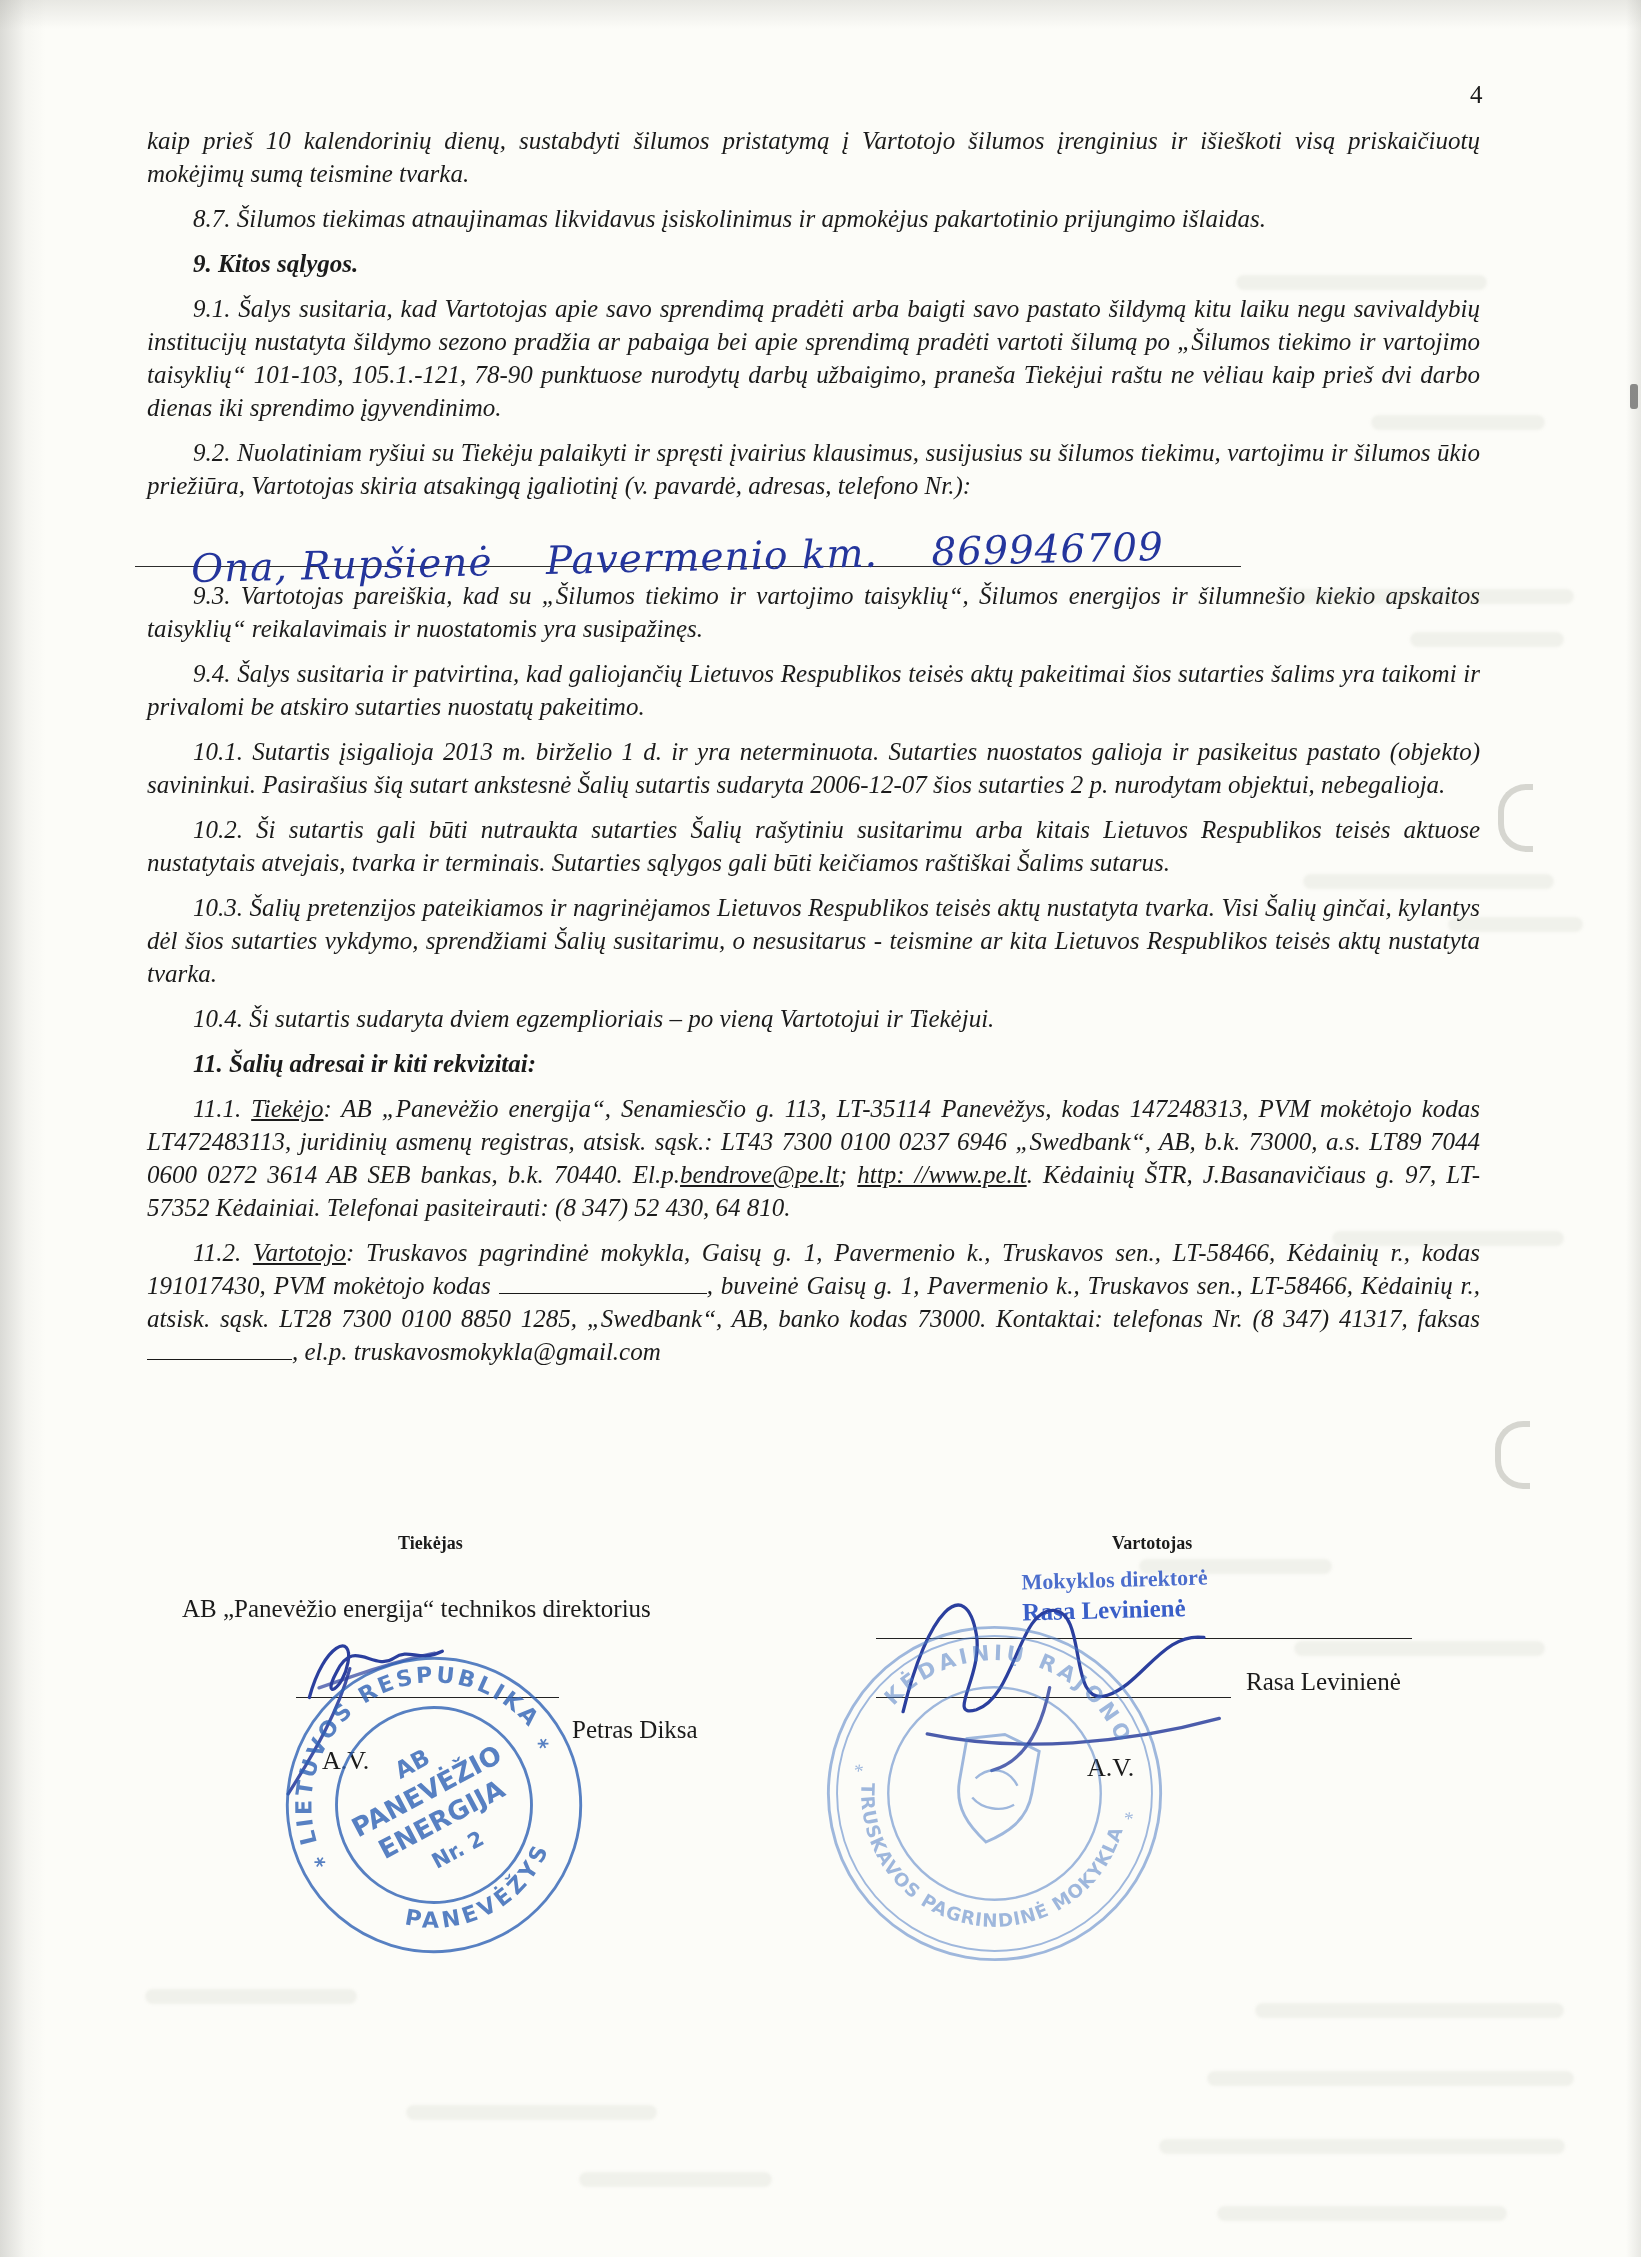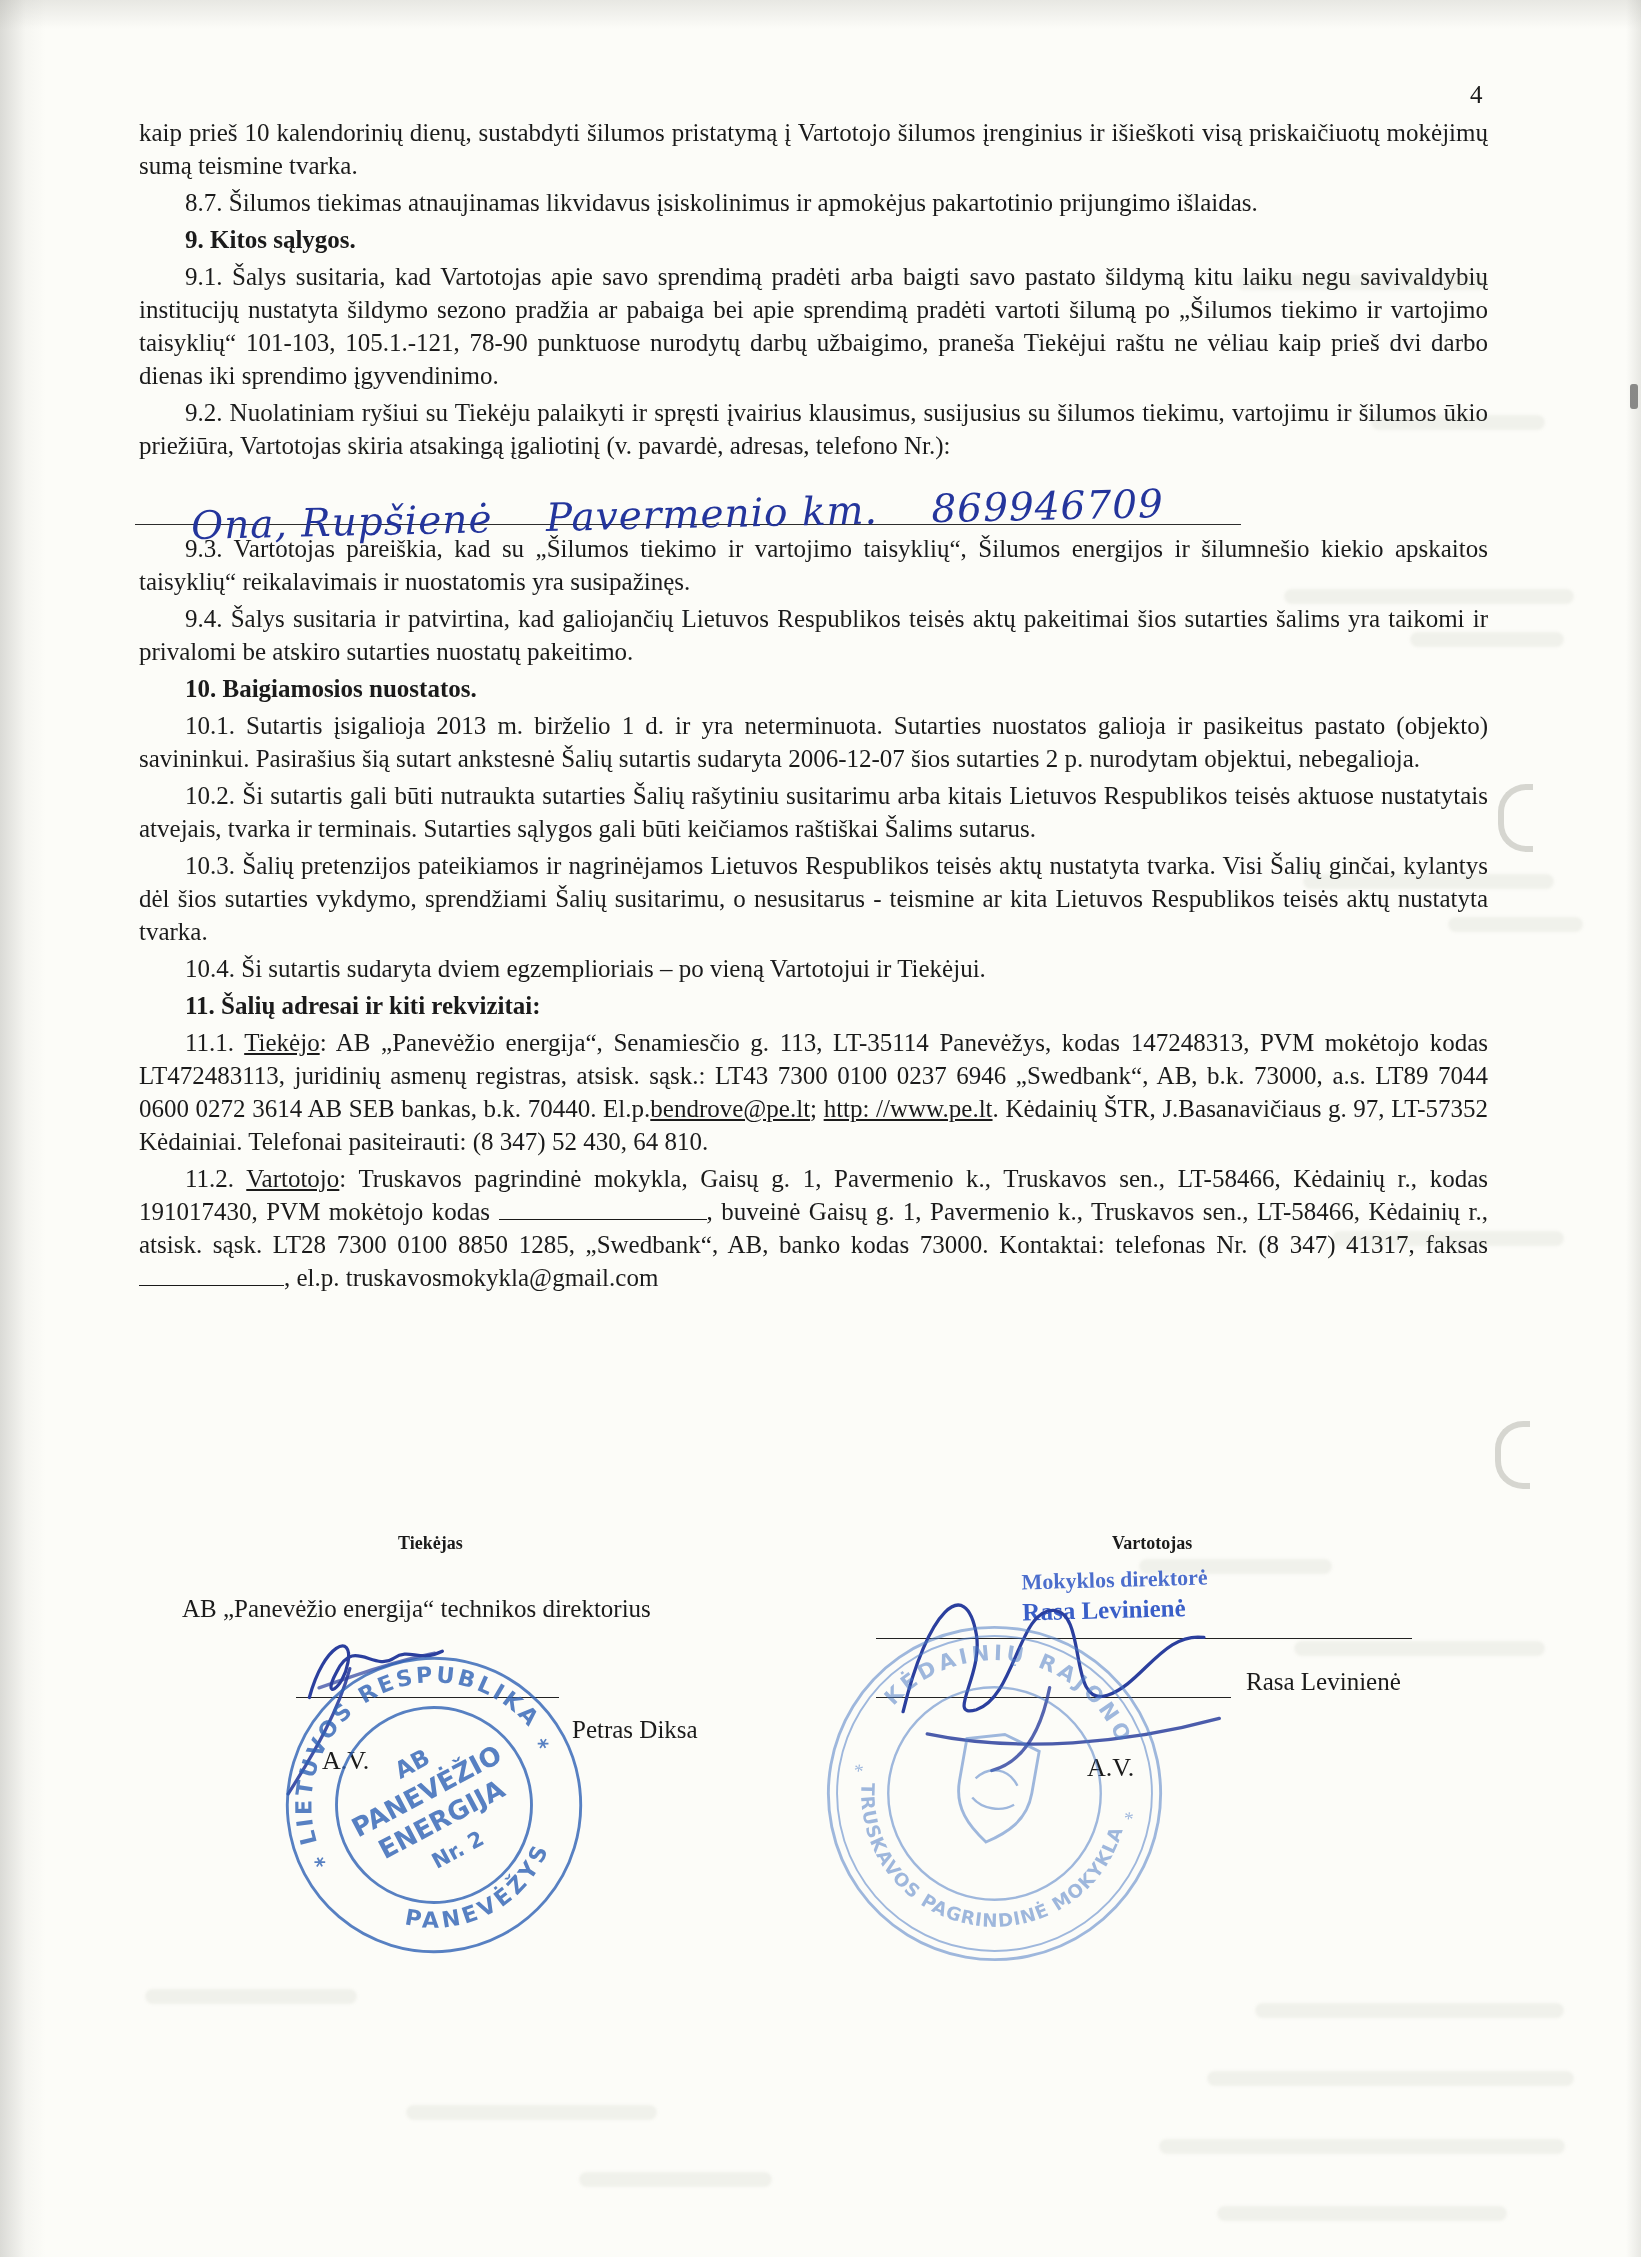--- a/index.html
+++ b/index.html
@@ -12,21 +12,21 @@
     background:linear-gradient(to right, rgba(130,130,125,.28), rgba(190,190,185,.10) 55%, transparent); pointer-events:none; z-index:9;}
   .scan::after{ content:""; position:absolute; left:0; right:0; top:0; height:29px;
     background:linear-gradient(to bottom, rgba(150,150,143,.20), transparent); pointer-events:none; z-index:9;}
   .edge-right{ position:absolute; right:0; top:0; bottom:0; width:15.4px;
     background:linear-gradient(to left, rgba(140,140,133,.18), transparent); z-index:9;}
 
   .page-number{ position:absolute; top:81px; left:1470px; font-size:25px; }
 
   .content{ position:absolute; top:112px; left:135px; width:1357px;
     font-size:25px; line-height:33px; text-align:justify; }
-  .content p{ margin:4px; text-indent:46px; }
+  .content p{ margin:12px; text-indent:46px;font-style:italic; }
   .content p.noindent{ text-indent:0; }
   .bold{ font-weight:bold; }
   .u{ text-decoration:underline; }
   .blank{ display:inline-block; height:.9em; border-bottom:1.9px solid #1a1a1a; }
   .blank1{ width:208px; }
   .blank2{ width:145px; }
 
   .hw-line{ position:relative; margin:9.7px 0 7.7px 0; height:52px; width:1106px;
     border-bottom:1.9px solid #2c2c2c; text-indent:0; }
   .hw{ position:absolute; left:56px; bottom:-7.7px; font-style:italic;
@@ -70,21 +70,20 @@
     <p class="noindent">kaip prieš 10 kalendorinių dienų, sustabdyti šilumos pristatymą į Vartotojo šilumos įrenginius ir išieškoti visą priskaičiuotų mokėjimų sumą teismine tvarka.</p>
     <p>8.7. Šilumos tiekimas atnaujinamas likvidavus įsiskolinimus ir apmokėjus pakartotinio prijungimo išlaidas.</p>
     <p class="bold">9. Kitos sąlygos.</p>
     <p>9.1. Šalys susitaria, kad Vartotojas apie savo sprendimą pradėti arba baigti savo pastato šildymą kitu laiku negu savivaldybių institucijų nustatyta šildymo sezono pradžia ar pabaiga bei apie sprendimą pradėti vartoti šilumą po „Šilumos tiekimo ir vartojimo taisyklių“ 101-103, 105.1.-121, 78-90 punktuose nurodytų darbų užbaigimo, praneša Tiekėjui raštu ne vėliau kaip prieš dvi darbo dienas iki sprendimo įgyvendinimo.</p>
     <p>9.2. Nuolatiniam ryšiui su Tiekėju palaikyti ir spręsti įvairius klausimus, susijusius su šilumos tiekimu, vartojimu ir šilumos ūkio priežiūra, Vartotojas skiria atsakingą įgaliotinį (v. pavardė, adresas, telefono Nr.):</p>
     <div class="hw-line">
       <span class="hw">Ona, Rupšienė    Pavermenio km.    869946709</span>
     </div>
     <p>9.3. Vartotojas pareiškia, kad su „Šilumos tiekimo ir vartojimo taisyklių“, Šilumos energijos ir šilumnešio kiekio apskaitos taisyklių“ reikalavimais ir nuostatomis yra susipažinęs.</p>
     <p>9.4. Šalys susitaria ir patvirtina, kad galiojančių Lietuvos Respublikos teisės aktų pakeitimai šios sutarties šalims yra taikomi ir privalomi be atskiro sutarties nuostatų pakeitimo.</p>
-    <p class="bold">10. Baigiamosios nuostatos.</p>
     <p>10.1. Sutartis įsigalioja 2013 m. birželio 1 d. ir yra neterminuota.  Sutarties nuostatos galioja ir pasikeitus pastato (objekto) savininkui. Pasirašius šią sutart  ankstesnė Šalių sutartis sudaryta 2006-12-07 šios sutarties 2 p. nurodytam objektui, nebegalioja.</p>
     <p>10.2. Ši sutartis gali būti nutraukta sutarties Šalių rašytiniu susitarimu arba kitais Lietuvos Respublikos teisės aktuose nustatytais atvejais, tvarka ir terminais. Sutarties sąlygos gali būti keičiamos raštiškai Šalims sutarus.</p>
     <p>10.3. Šalių pretenzijos pateikiamos ir nagrinėjamos Lietuvos Respublikos teisės aktų nustatyta tvarka. Visi Šalių ginčai, kylantys dėl šios sutarties vykdymo, sprendžiami Šalių susitarimu, o nesusitarus - teismine ar kita Lietuvos Respublikos teisės aktų nustatyta tvarka.</p>
     <p>10.4. Ši sutartis sudaryta dviem egzemplioriais –  po vieną Vartotojui ir Tiekėjui.</p>
     <p class="bold">11. Šalių adresai ir kiti rekvizitai:</p>
     <p><span>11.1. </span><span class="u">Tiekėjo</span><span>: AB „Panevėžio energija“, Senamiesčio g. 113, LT-35114 Panevėžys, kodas 147248313, PVM mokėtojo kodas LT472483113, juridinių asmenų registras, atsisk. sąsk.: LT43 7300 0100 0237 6946 „Swedbank“, AB, b.k. 73000, a.s. LT89 7044 0600 0272 3614 AB SEB bankas, b.k. 70440. El.p.</span><span class="u">bendrove@pe.lt</span><span>; </span><span class="u">http: //www.pe.lt</span><span>. Kėdainių ŠTR, J.Basanavičiaus g. 97, LT-57352 Kėdainiai. Telefonai pasiteirauti: (8 347) 52 430, 64 810.</span></p>
     <p><span>11.2. </span><span class="u">Vartotojo</span><span>: Truskavos pagrindinė mokykla, Gaisų g. 1, Pavermenio k., Truskavos sen., LT-58466, Kėdainių r., kodas 191017430, PVM mokėtojo kodas </span><span class="blank blank1"></span><span>, buveinė Gaisų g. 1, Pavermenio k., Truskavos sen., LT-58466, Kėdainių r., atsisk. sąsk. LT28 7300 0100 8850 1285, „Swedbank“, AB, banko kodas 73000. Kontaktai: telefonas Nr. (8 347) 41317, faksas </span><span class="blank blank2"></span><span>, el.p. truskavosmokykla@gmail.com</span></p>
   </div>
 
   <div class="abs sig-head" style="top:1533px;left:398px;">Tiekėjas</div>

